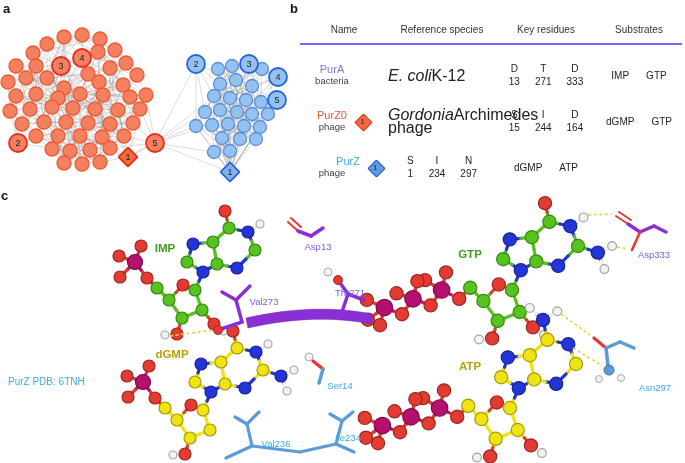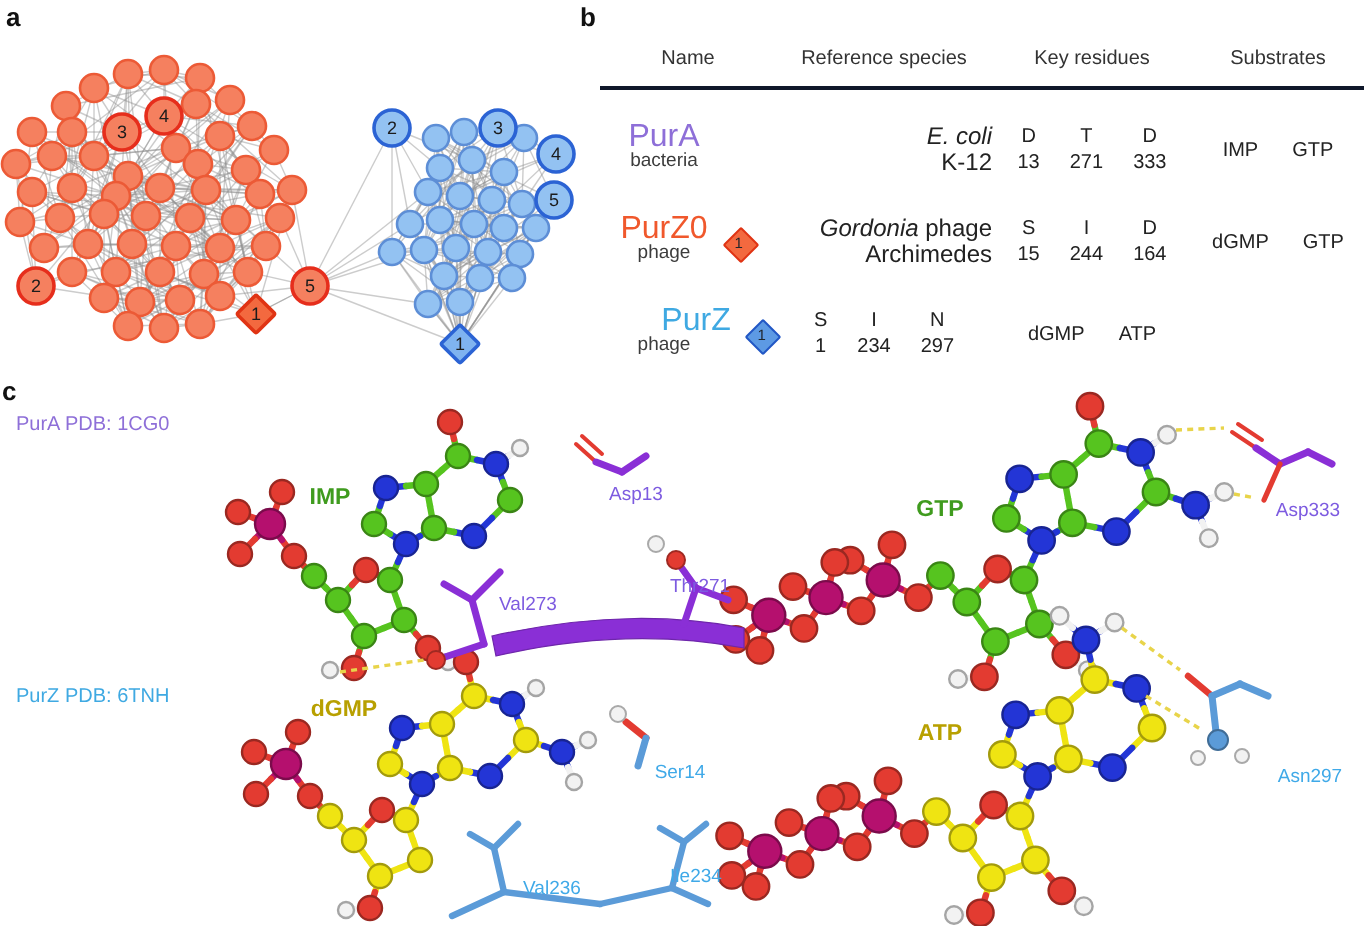--- a/index.html
+++ b/index.html
@@ -7,34 +7,34 @@
        font-family:"Liberation Sans",sans-serif;color:#222;}
   .plabel{position:absolute;font-weight:bold;font-size:13px;color:#111;}
   #plabel-a{left:3px;top:1px;}
   #plabel-b{left:290px;top:1px;}
   #plabel-c{left:1px;top:188px;}
   #net{position:absolute;left:0;top:6px;}
   #mols{position:absolute;left:0;top:195px;}
   
   .tbl{position:absolute;left:300px;top:16px;width:382px;}
   .thead,.trow{display:grid;grid-template-columns:88px 108px 100px 86px;align-items:center;}
-  .thead{height:27px;border-bottom:2px solid #0f172a;}
+  .thead{height:27px;border-bottom:2px solid #8b5cf6;}
   .th{text-align:center;font-size:10px;color:#333;}
   .tbody{padding-top:7px;}
   .trow{height:46px;}
   .name-cell{display:flex;justify-content:center;align-items:center;gap:7px;}
   .name-stack{display:flex;flex-direction:column;align-items:center;line-height:12.5px;}
-  .pname{font-size:16px;}
+  .pname{font-size:11px;}
   .ptype{font-size:9.5px;color:#3c3c3c;text-align:right;}
   .badge{position:relative;width:17px;height:17px;flex:0 0 auto;}
   .badge .dia{position:absolute;left:3px;top:3px;width:11px;height:11px;transform:rotate(45deg);
               border:1.5px solid #999;background:#ddd;border-radius:1px;}
   .badge .bnum{position:absolute;left:0;top:0;width:17px;height:17px;display:flex;align-items:center;
                justify-content:center;font-size:7.5px;color:#1e242b;}
-  .species-cell{display:flex;flex-direction:column;align-items:flex-end;font-size:12px;line-height:13px;}
+  .species-cell{display:flex;flex-direction:row;align-items:flex-start;font-size:16px;line-height:13px;}
   .residues-cell{display:flex;justify-content:center;gap:15px;}
   .res{display:flex;flex-direction:column;align-items:center;font-size:10px;line-height:13.5px;}
   .subs-cell{display:flex;justify-content:center;gap:17px;font-size:10px;}
   
   .cap{position:absolute;font-size:10px;line-height:14px;}
   #cap-pura{left:8px;top:206px;}
   #cap-purz{left:8px;top:342px;}
   .cap .sub{color:#2a2a2a;}
   text{font-family:"Liberation Sans",sans-serif;}
 </style>
@@ -789,24 +789,23 @@
         <div class="subs-cell">
           <span>dGMP</span>
           <span>ATP</span>
         </div>
       </div>
 
     </div>
   </div>
 
   <div class="cap" id="cap-pura">
-    <div class="t1" id="pura-title" style="color: rgb(142, 111, 216);">PurA PDB: 1CG0</div>
   </div>
   <div class="cap" id="cap-purz">
-    <div class="t1" id="purz-title" style="color: rgb(63, 169, 226);">PurZ PDB: 6TNH</div>
+    <div class="t1" id="purz-title" style="color: rgb(63, 169, 226); margin-top: 33px;">PurZ PDB: 6TNH</div>
   </div>
 
   <svg id="mols" width="685" height="268" viewBox="0 195 685 268">
       <g>
         <line x1="203" y1="272" x2="195" y2="267" stroke="#2335d6" stroke-width="3.2" stroke-linecap="round"></line>
         <line x1="195" y1="267" x2="187" y2="262" stroke="#56c41f" stroke-width="3.2" stroke-linecap="round"></line>
         <line x1="187" y1="262" x2="190" y2="253" stroke="#56c41f" stroke-width="3.2" stroke-linecap="round"></line>
         <line x1="190" y1="253" x2="193" y2="244" stroke="#2335d6" stroke-width="3.2" stroke-linecap="round"></line>
         <line x1="193" y1="244" x2="203" y2="243" stroke="#2335d6" stroke-width="3.2" stroke-linecap="round"></line>
         <line x1="203" y1="243" x2="213" y2="242" stroke="#56c41f" stroke-width="3.2" stroke-linecap="round"></line>

